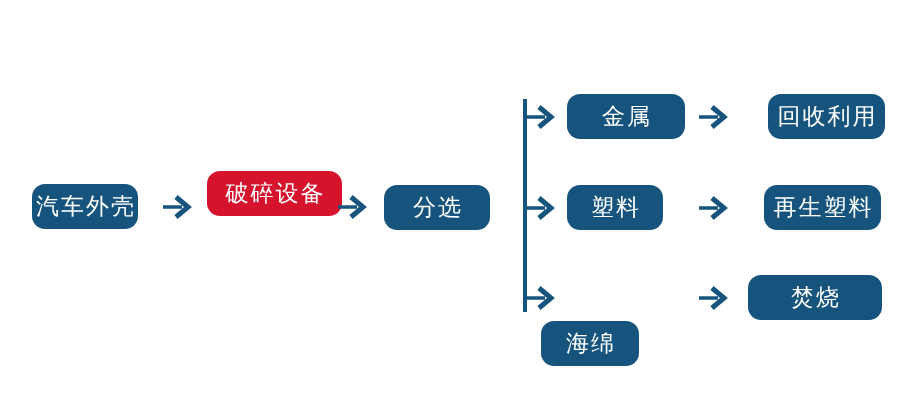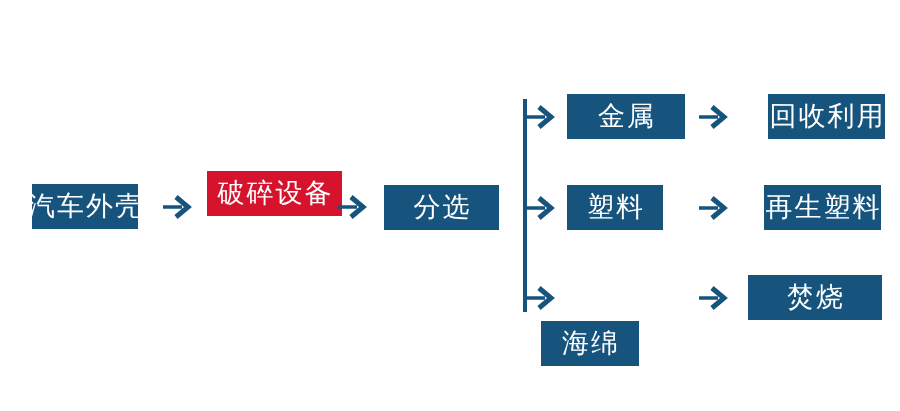--- a/index.html
+++ b/index.html
@@ -21,25 +21,26 @@
     background: var(--background);
     overflow: hidden;
   }
   .node {
     position: absolute;
     height: 45px;
     display: flex;
     align-items: center;
     justify-content: center;
     color: var(--text-white);
-    font-size: 27px;
+    font-size: 23px;
     letter-spacing: 2px;
     padding-left: 2px; 
     white-space: nowrap;
     line-height: 1;
+    border-radius: 13px;
   }
   .node.blue { background: var(--node-blue); }
   .node.red  { background: var(--node-red); }
   .arrow {
     position: absolute;
     color: var(--connector-blue);
     display: block;
   }
   .vline {
     position: absolute;
@@ -58,21 +59,21 @@
     <path d="M13 2 L25 12 L13 22" fill="none" stroke="currentColor" stroke-width="5"></path>
   </svg>
 
   <div class="node red" style="left:207px; top:171px; width:135px;">破碎设备</div>
 
   <svg class="arrow" style="left:338px; top:195px;" width="30" height="24" viewBox="0 0 30 24">
     <line x1="0" y1="12" x2="19" y2="12" stroke="currentColor" stroke-width="3.5"></line>
     <path d="M13 2 L25 12 L13 22" fill="none" stroke="currentColor" stroke-width="5"></path>
   </svg>
 
-  <div class="node blue" style="left:384px; top:185px; width:115px;">分选</div>
+  <div class="node blue" style="left:384px; top:185px; width:106px;">分选</div>
 
   <div class="vline" style="left:523px; top:99px; width:4px; height:213px;"></div>
 
   <svg class="arrow" style="left:526px; top:105px;" width="30" height="24" viewBox="0 0 30 24">
     <line x1="0" y1="12" x2="19" y2="12" stroke="currentColor" stroke-width="3.5"></line>
     <path d="M13 2 L25 12 L13 22" fill="none" stroke="currentColor" stroke-width="5"></path>
   </svg>
   <div class="node blue" style="left:567px; top:94px; width:118px;">金属</div>
   <svg class="arrow" style="left:699px; top:105px;" width="30" height="24" viewBox="0 0 30 24">
     <line x1="0" y1="12" x2="19" y2="12" stroke="currentColor" stroke-width="3.5"></line>

